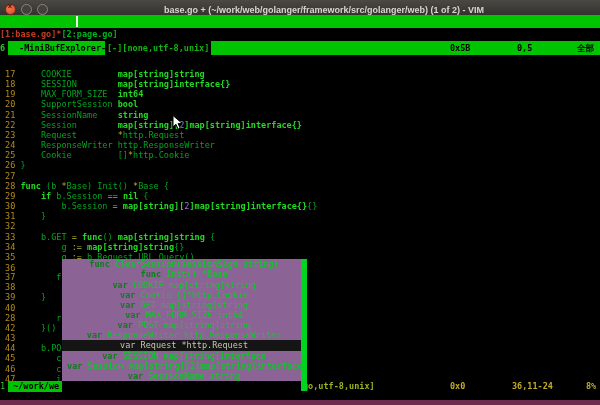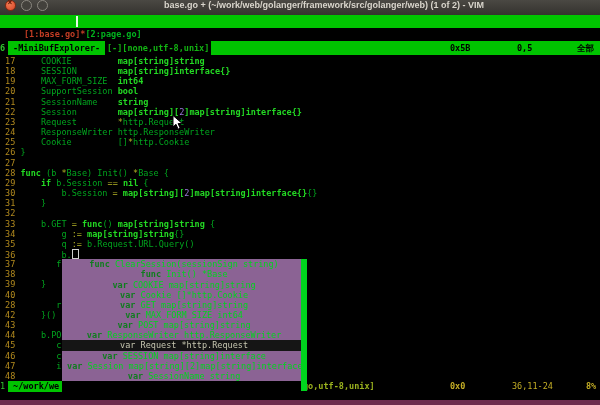--- a/index.html
+++ b/index.html
@@ -1,47 +1,47 @@
 <!DOCTYPE html>
 <html><head>
 <meta charset="utf-8">
 <style>
   html,body{margin:0;padding:0;background:#444;}
   .screen{position:relative;width:600px;height:405px;background:#000;overflow:hidden;
           font-family:"DejaVu Sans Mono",monospace;font-size:8.5px;line-height:10.16px;}
   
   .titlebar{position:absolute;left:0;top:0;width:600px;height:15px;
             background:linear-gradient(#4a4843,#34322e);border-bottom:1px solid #141310;
-            display:flex;align-items:flex-start;}
+            display:flex;align-items:flex-end;}
   .winbtn{width:9px;height:9px;border-radius:50%;margin-left:5px;position:relative;}
   .btn-close{background:radial-gradient(circle at 35% 30%,#f07b52,#d9472a);border:1px solid #822811;}
   .btn-close::before{content:"×";position:absolute;left:1.5px;top:-3px;font-size:8px;color:#5a1505;font-weight:bold;}
   .btn-min,.btn-max{background:#43413c;border:1px solid #8a877f;}
   .title-text{flex:1;text-align:center;color:#d9d5cc;font-family:"Liberation Sans",sans-serif;
               font-size:9px;font-weight:bold;white-space:nowrap;overflow:hidden;padding:0 6px;}
   
   .tabline{position:absolute;left:0;top:15px;width:600px;height:13px;background:#00c400;
            color:#000;font-weight:bold;white-space:pre;line-height:13px;}
   .tab-sep{position:absolute;left:76px;top:1px;width:2px;height:11px;background:#e6f8e6;}
   
   .bufline{position:absolute;left:0;top:28px;width:600px;height:13px;background:#000;
            line-height:13px;font-weight:bold;white-space:pre;}
-  .buf-modified{color:#c23d24;padding-left:24px;}
+  .buf-modified{color:#c23d24;}
   .buf-normal{color:#00b41e;}
   
   .mbestatus{position:absolute;left:0;top:41px;width:600px;height:14px;background:#00c400;
              line-height:14px;color:#000;font-weight:bold;white-space:pre;}
   .mbe-winnum{position:absolute;left:0;top:0;width:8px;height:14px;background:#000;color:#2fc42f;}
-  .mbe-title{position:absolute;left:8px;top:0;}
+  .mbe-title{position:absolute;left:8px;top:0;padding-left:6px;}
   .mbe-flags{position:absolute;left:105px;top:0;height:14px;background:#000;color:#12b412;padding:0 2px;}
   .mbe-hex{position:absolute;left:450px;top:0;}
   .mbe-ruler{position:absolute;left:517px;top:0;}
   .mbe-all{position:absolute;left:577px;top:0;}
   
-  .editor{position:absolute;left:0;top:56px;width:600px;}
+  .editor{position:absolute;left:0;top:69px;width:600px;}
   .code-line{height:10.16px;white-space:pre;overflow:hidden;}
   .lnum{color:#b28a1e;}
   .seg-n{color:#00a51e;}
   .seg-k{color:#23d923;font-weight:bold;}
   .seg-o{color:#b5b526;}
   .seg-u{color:#9b79da;}
   .seg-cur{display:inline-block;width:5px;height:8px;border:1px solid #cfcfcf;vertical-align:-1px;}
   
   .popup{position:absolute;left:62px;top:259.2px;width:245px;height:132.1px;z-index:5;text-align:center;}
   .pp-item{width:239px;height:10.16px;background:#8b6394;white-space:pre;overflow:hidden;}
@@ -51,21 +51,21 @@
   .pp-item.sel .pp-kw,.pp-item.sel .pp-rest{color:#c6c6b0;font-weight:normal;}
   .pp-scroll{position:absolute;right:0;top:0;width:6px;height:132.1px;background:#00d41e;}
   
   .vimstatus{position:absolute;left:0;top:381px;width:600px;height:10.6px;background:#000;
              line-height:10.6px;white-space:pre;}
   .vs-winnum{position:absolute;left:0;top:0;color:#2fc42f;}
   .vs-path{position:absolute;left:8px;top:0;width:54px;height:100%;background:#00c400;
            color:#000;font-weight:bold;overflow:hidden;}
   .vs-args{position:absolute;left:303px;top:0;color:#9bb31e;font-weight:bold;}
   .vs-hex{position:absolute;left:450px;top:0;color:#c3ad25;font-weight:bold;}
-  .vs-ruler{position:absolute;left:512px;top:0;color:#c3ad25;font-weight:normal;}
+  .vs-ruler{position:absolute;left:512px;top:0;color:#c3ad25;font-weight:bold;}
   .vs-pct{position:absolute;left:586px;top:0;color:#c3ad25;font-weight:bold;}
   
   .cmdline{position:absolute;left:0;top:391.5px;width:600px;height:10px;line-height:10px;white-space:pre;}
   .cmd-dash,.cmd-keys{color:#2fbdbd;}
   
   .bottomstrip{position:absolute;left:0;top:400px;width:600px;height:5px;background:#6e2c4e;}
   
   .mouse{position:absolute;left:172px;top:115px;z-index:9;}
 </style>
 </head>

